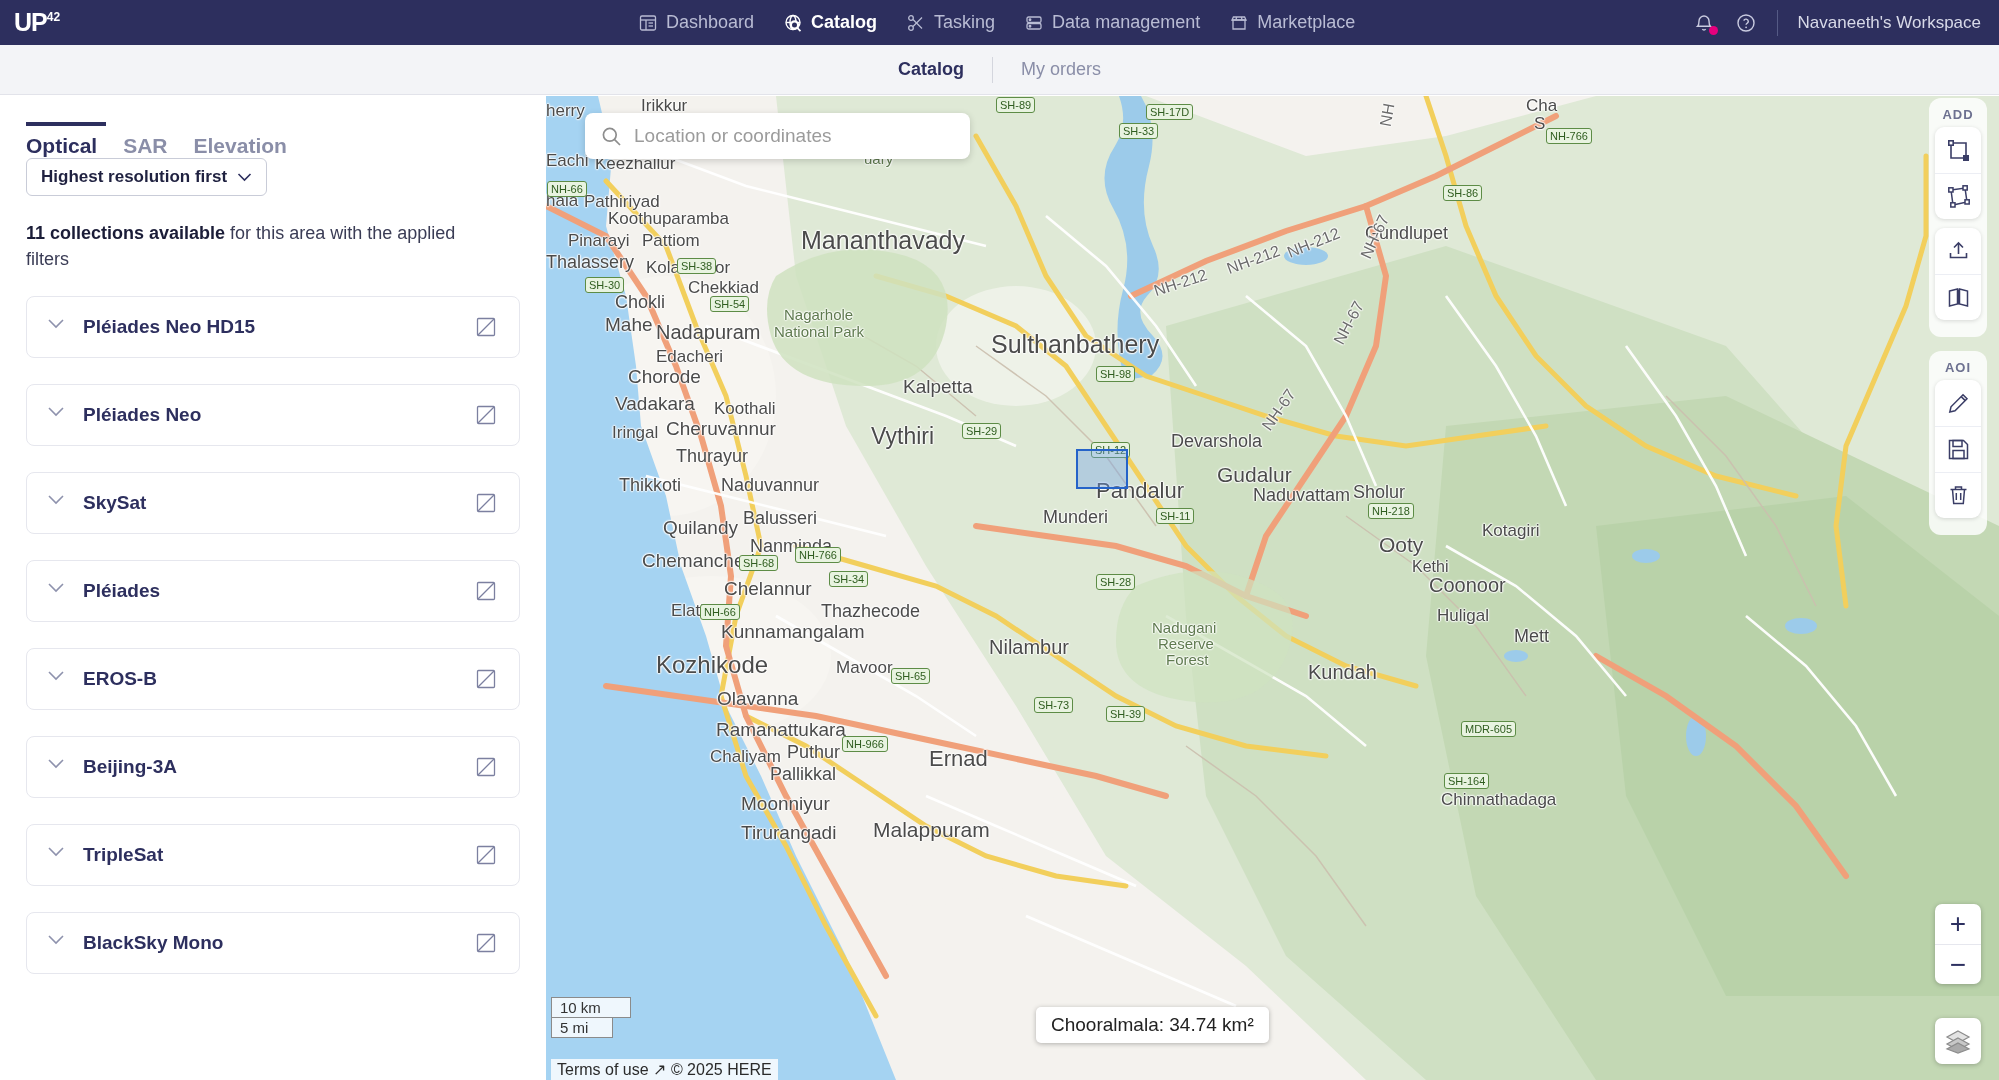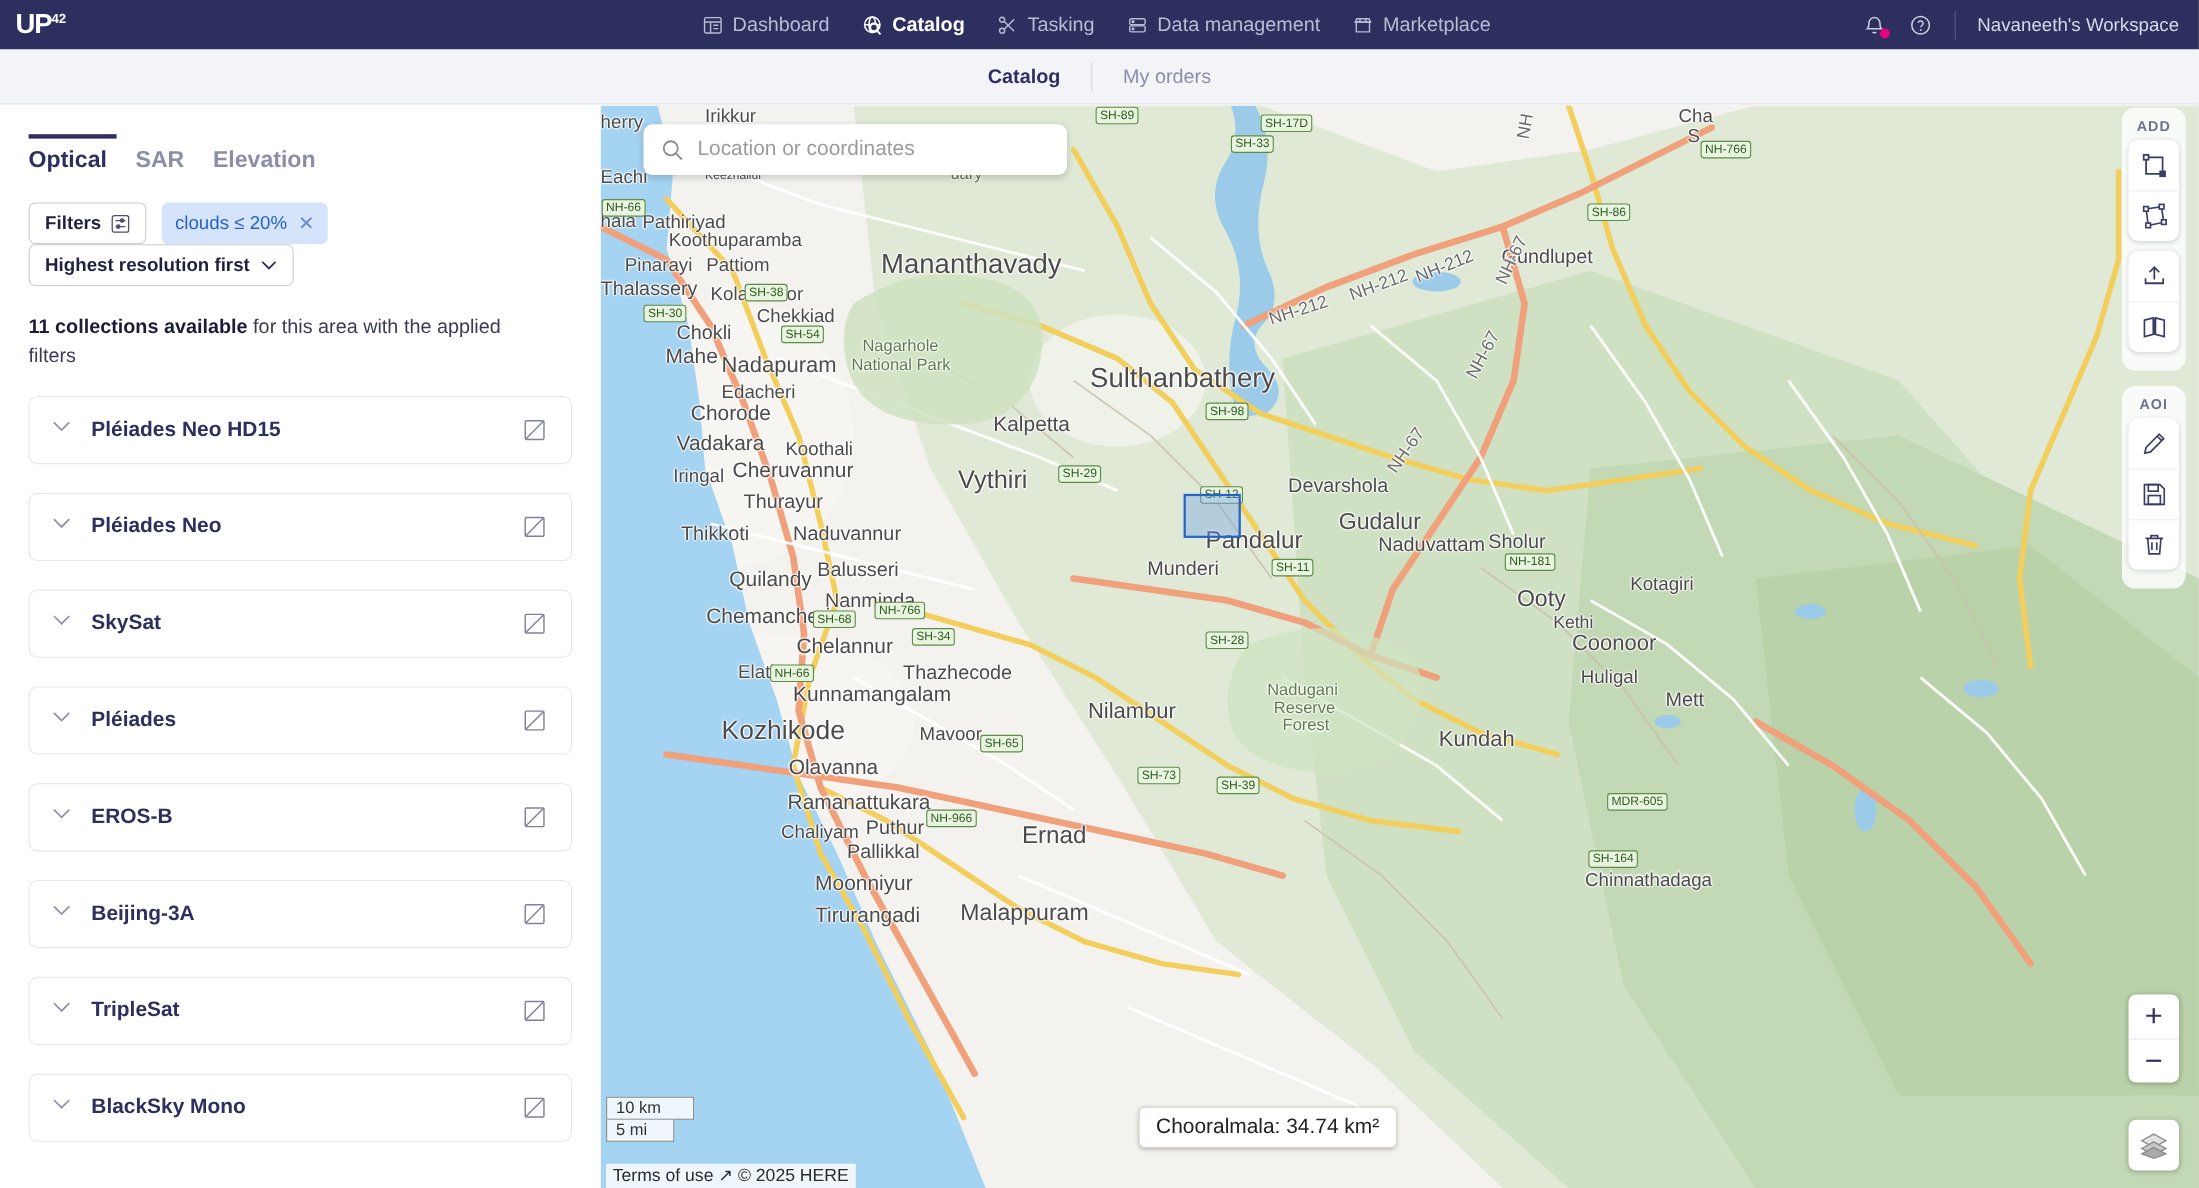--- a/index.html
+++ b/index.html
@@ -259,38 +259,20 @@
 </div>
 
 <div id="sidebar">
 
   <div id="typetabs">
     <div class="typetab active">Optical</div>
     <div class="typetab">SAR</div>
     <div class="typetab">Elevation</div>
   </div>
 
-  <div id="filterrow">
-    <div id="filtersbtn">
-      <span>Filters</span>
-      <span>
-        <svg width="17" height="17" viewBox="0 0 17 17" fill="none" stroke="#4b4e6d" stroke-width="1.2">
-          <rect x="1" y="1" width="15" height="15" rx="2"></rect>
-          <line x1="4" y1="5.5" x2="13" y2="5.5"></line>
-            <line x1="4" y1="11" x2="13" y2="11"></line>
-          <circle cx="10" cy="5.5" r="1.5" fill="#4b4e6d"></circle>
-            <circle cx="6.5" cy="11" r="1.5" fill="#4b4e6d"></circle>
-        </svg>
-      </span>
-    </div>
-    <div class="chip">
-      <span>clouds ≤ 20%</span>
-      <span class="x">✕</span>
-    </div>
-  </div>
 
   <div id="sortbtn">
     <span>Highest resolution first</span>
     <span>
       <svg width="15" height="10" viewBox="0 0 15 10" fill="none" stroke="#2d2f5e" stroke-width="1.6">
         <polyline points="1.5,2 7.5,8 13.5,2"></polyline>
       </svg>
     </span>
   </div>
 
@@ -513,21 +495,21 @@
     </g>
 
     <path d="M230,180 q60,-40 130,-20 q50,16 40,70 q-12,60 -80,60 q-80,0 -95,-50 q-10,-36 5,-60 Z" fill="#cfe2c0" opacity=".85"></path>
     <path d="M590,490 q70,-30 130,0 q40,20 20,70 q-24,55 -100,45 q-70,-10 -70,-60 q0,-35 20,-55 Z" fill="#cfe2c0" opacity=".7"></path>
   </svg>
 
   <div id="labels">
       <div class="maplabel" style="left: 95px; top: 0px; font-size: 17px;">Irikkur</div>
       <div class="maplabel" style="left: 0px; top: 5px; font-size: 17px;">herry</div>
       <div class="maplabel" style="left: 0px; top: 55px; font-size: 17px;">Eachi</div>
-      <div class="maplabel" style="left: 49px; top: 58px; font-size: 11px; margin-left: 46px;">Keezhallur</div>
+      <div class="maplabel" style="left: 49px; top: 58px; font-size: 17px;">Keezhallur</div>
       <div class="maplabel" style="left: 0px; top: 95px; font-size: 17px;">hala</div>
       <div class="maplabel" style="left: 38px; top: 96px; font-size: 17px;">Pathiriyad</div>
       <div class="maplabel" style="left: 62px; top: 113px; font-size: 17px;">Koothuparamba</div>
       <div class="maplabel" style="left: 22px; top: 135px; font-size: 17px;">Pinarayi</div>
       <div class="maplabel" style="left: 96px; top: 135px; font-size: 17px;">Pattiom</div>
       <div class="maplabel" style="left: 0px; top: 156px; font-size: 18px;">Thalassery</div>
       <div class="maplabel" style="left: 100px; top: 162px; font-size: 17px;">Kolavelloor</div>
       <div class="maplabel" style="left: 69px; top: 196px; font-size: 18px;">Chokli</div>
       <div class="maplabel" style="left: 142px; top: 182px; font-size: 17px;">Chekkiad</div>
       <div class="maplabel" style="left: 110px; top: 225px; font-size: 20px;">Nadapuram</div>
@@ -598,21 +580,21 @@
       <div class="shield" style="left: 1000px; top: 32px;">NH-766</div>
       <div class="shield" style="left: 897px; top: 89px;">SH-86</div>
       <div class="shield" style="left: 1px; top: 85px;">NH-66</div>
       <div class="shield" style="left: 39px; top: 181px;">SH-30</div>
       <div class="shield" style="left: 131px; top: 162px;">SH-38</div>
       <div class="shield" style="left: 164px; top: 200px;">SH-54</div>
       <div class="shield" style="left: 550px; top: 270px;">SH-98</div>
       <div class="shield" style="left: 416px; top: 327px;">SH-29</div>
       <div class="shield" style="left: 545px; top: 346px;">SH-12</div>
       <div class="shield" style="left: 610px; top: 412px;">SH-11</div>
-      <div class="shield" style="left: 822px; top: 407px;">NH-181</div>
+      <div class="shield" style="left: 822px; top: 407px;">NH-218</div>
       <div class="shield" style="left: 550px; top: 478px;">SH-28</div>
       <div class="shield" style="left: 193px; top: 459px;">SH-68</div>
       <div class="shield" style="left: 249px; top: 451px;">NH-766</div>
       <div class="shield" style="left: 283px; top: 475px;">SH-34</div>
       <div class="shield" style="left: 154px; top: 508px;">NH-66</div>
       <div class="shield" style="left: 345px; top: 572px;">SH-65</div>
       <div class="shield" style="left: 488px; top: 601px;">SH-73</div>
       <div class="shield" style="left: 560px; top: 610px; text-align: right;">SH-39</div>
       <div class="shield" style="left: 296px; top: 640px;">NH-966</div>
       <div class="shield" style="left: 915px; top: 625px;">MDR-605</div>

